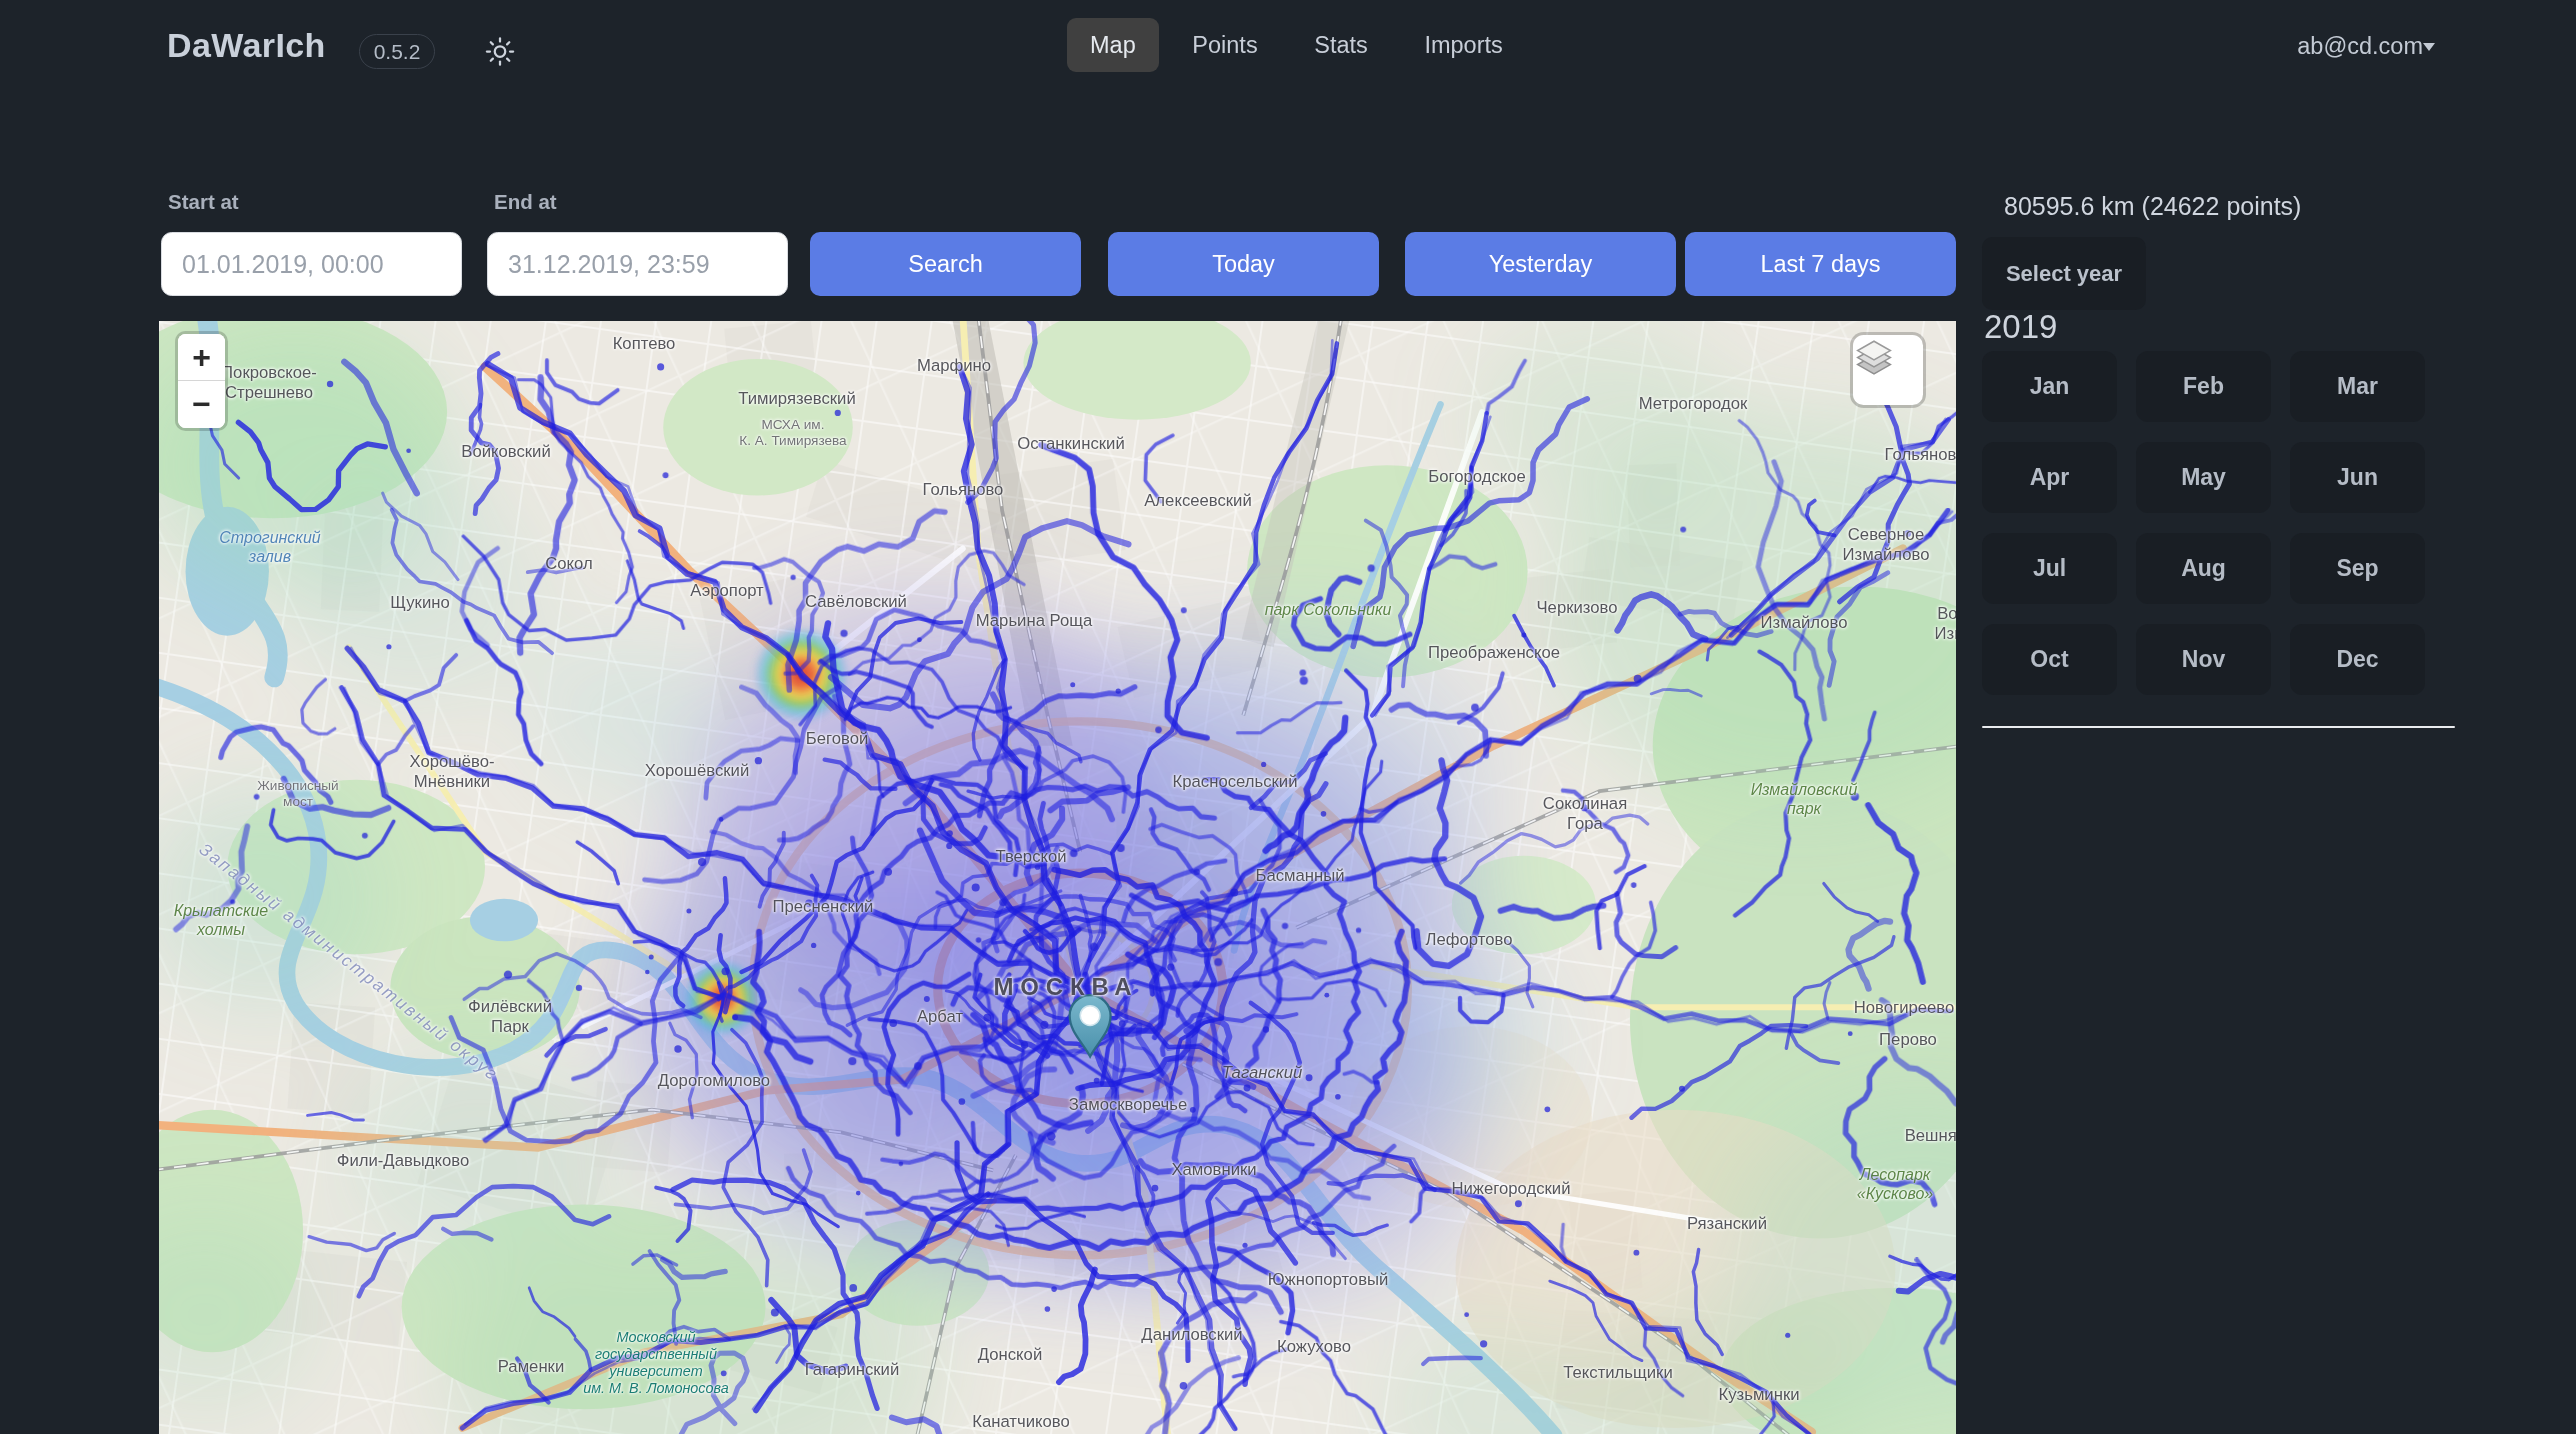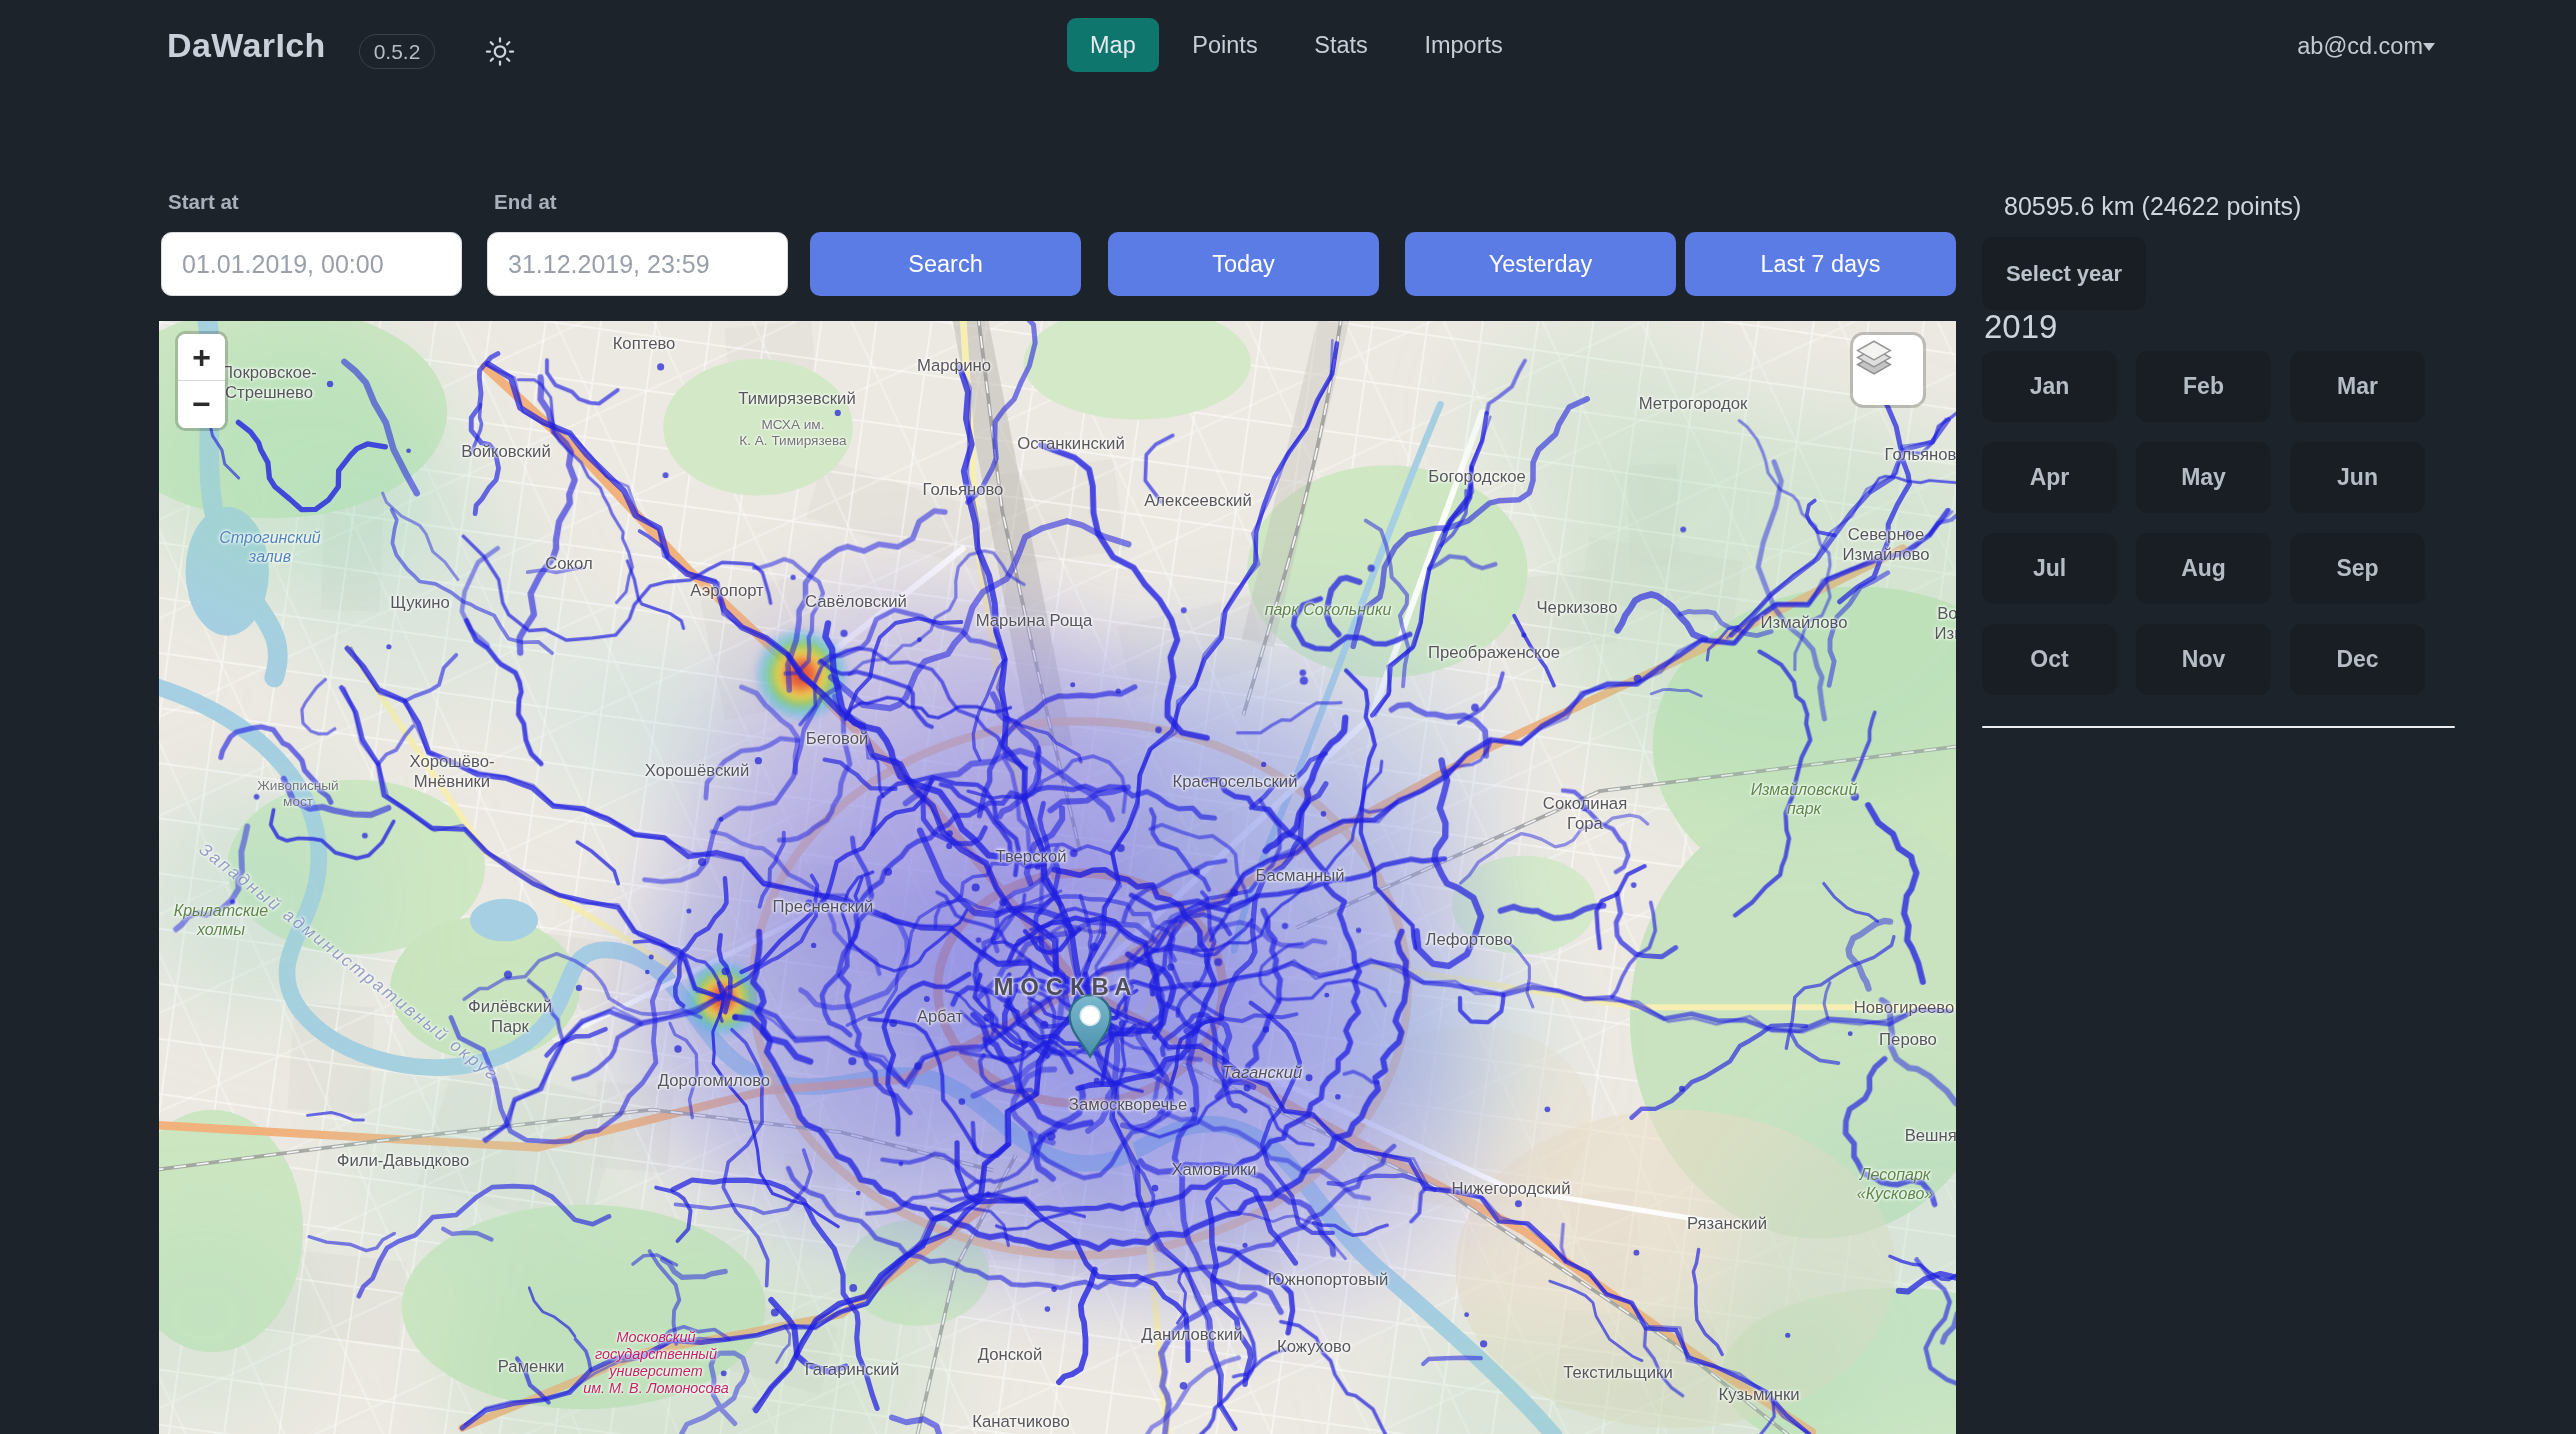--- a/index.html
+++ b/index.html
@@ -9,21 +9,21 @@
 
   
   .logo{position:absolute;left:167px;top:26px;font-size:34px;font-weight:700;color:#c9d0da;letter-spacing:0.4px}
   .badge{position:absolute;left:359px;top:34px;min-width:76px;height:35px;border:1.5px solid #3a414b;
          border-radius:20px;color:#b4bcc7;font-size:21px;display:flex;align-items:center;justify-content:center;
          padding:0 7.6px;box-sizing:border-box;background:transparent}
   .theme{position:absolute;left:479px;top:30px;width:42px;height:42px;background:none;border:none;cursor:pointer;
          display:flex;align-items:center;justify-content:center}
   .nav{position:absolute;left:1067px;top:18px;display:flex;gap:10.6px;align-items:center}
   .tab{background:none;border:none;color:#c8ced8;font-size:23.5px;padding:13.6px 23px;border-radius:9px;cursor:pointer}
-  .tab.active{background:#0f766e;color:#e6eaef}
+  .tab.active{background:#404040;color:#e6eaef}
   .user{position:absolute;right:135px;top:32px;display:flex;align-items:center;
         color:#c3cad4;font-size:23.5px;cursor:pointer;background:none;border:none}
   .chev{width:0;height:0;border:6.8px solid transparent;border-top:8.3px solid #c3cad4;margin-top:7.6px}
 
   
   .flabel{position:absolute;font-size:20.5px;font-weight:700;color:#a9b0bc}
   #lblStart{left:168px;top:190px}
   #lblEnd{left:494px;top:190px}
   .dtinput{position:absolute;top:232px;height:64px;width:301px;background:#fff;border:0.8px solid #d9dce1;
            border-radius:10.6px;font-size:25px;color:#99a0aa;padding:0 20px;box-sizing:border-box}
@@ -47,21 +47,21 @@
   .map{position:absolute;left:159px;top:321px;width:1797px;height:1114px;overflow:hidden;background:#eceae3}
   .map svg{position:absolute;left:0;top:0}
 
   .lbl{position:absolute;transform:translate(-50%,-50%);font-size:16.7px;font-weight:500;color:#4c4c52;
        text-shadow:0 0 3.8px #fff,0 0 3.8px #fff,0 0 2.3px #fff;white-space:pre;text-align:center;line-height:1.18;
        opacity:.93;pointer-events:none;z-index:3}
   .lbl.city{font-size:24px;letter-spacing:6.8px;font-weight:600;color:#4d4d55}
   .lbl.park{font-style:italic;color:#557f3f;font-size:16px}
   .lbl.water{font-style:italic;color:#4a7fb5;font-size:16px}
   .lbl.small{font-size:13.6px;color:#6b6b70}
-  .lbl.uni{font-style:italic;color:#be185d;font-size:14.4px}
+  .lbl.uni{font-style:italic;color:#0f766e;font-size:14.4px}
   .lbl.adm{font-style:italic;color:#8890bf;font-size:17.4px;letter-spacing:2.3px;opacity:.85}
 
   .zoomctl{position:absolute;left:19px;top:13px;width:47px;background:#fff;border-radius:7.6px;
            box-shadow:0 0 0 3px rgba(0,0,0,.18);overflow:hidden;z-index:5}
   .zoomctl .zbtn{display:block;width:100%;height:47px;line-height:45px;text-align:center;font-size:32px;
            font-weight:700;color:#2b2b2b;cursor:pointer;background:#fff;border:none;padding:0}
   .zoomctl .zbtn:first-child{border-bottom:1.5px solid #d6d6d6}
   .layersctl{position:absolute;right:33px;top:14.4px;width:70px;height:70px;background:#fff;border-radius:10.6px;
            box-shadow:0 0 0 3px rgba(0,0,0,.2);display:flex;align-items:center;justify-content:center;
            z-index:5;cursor:pointer;border:none}

